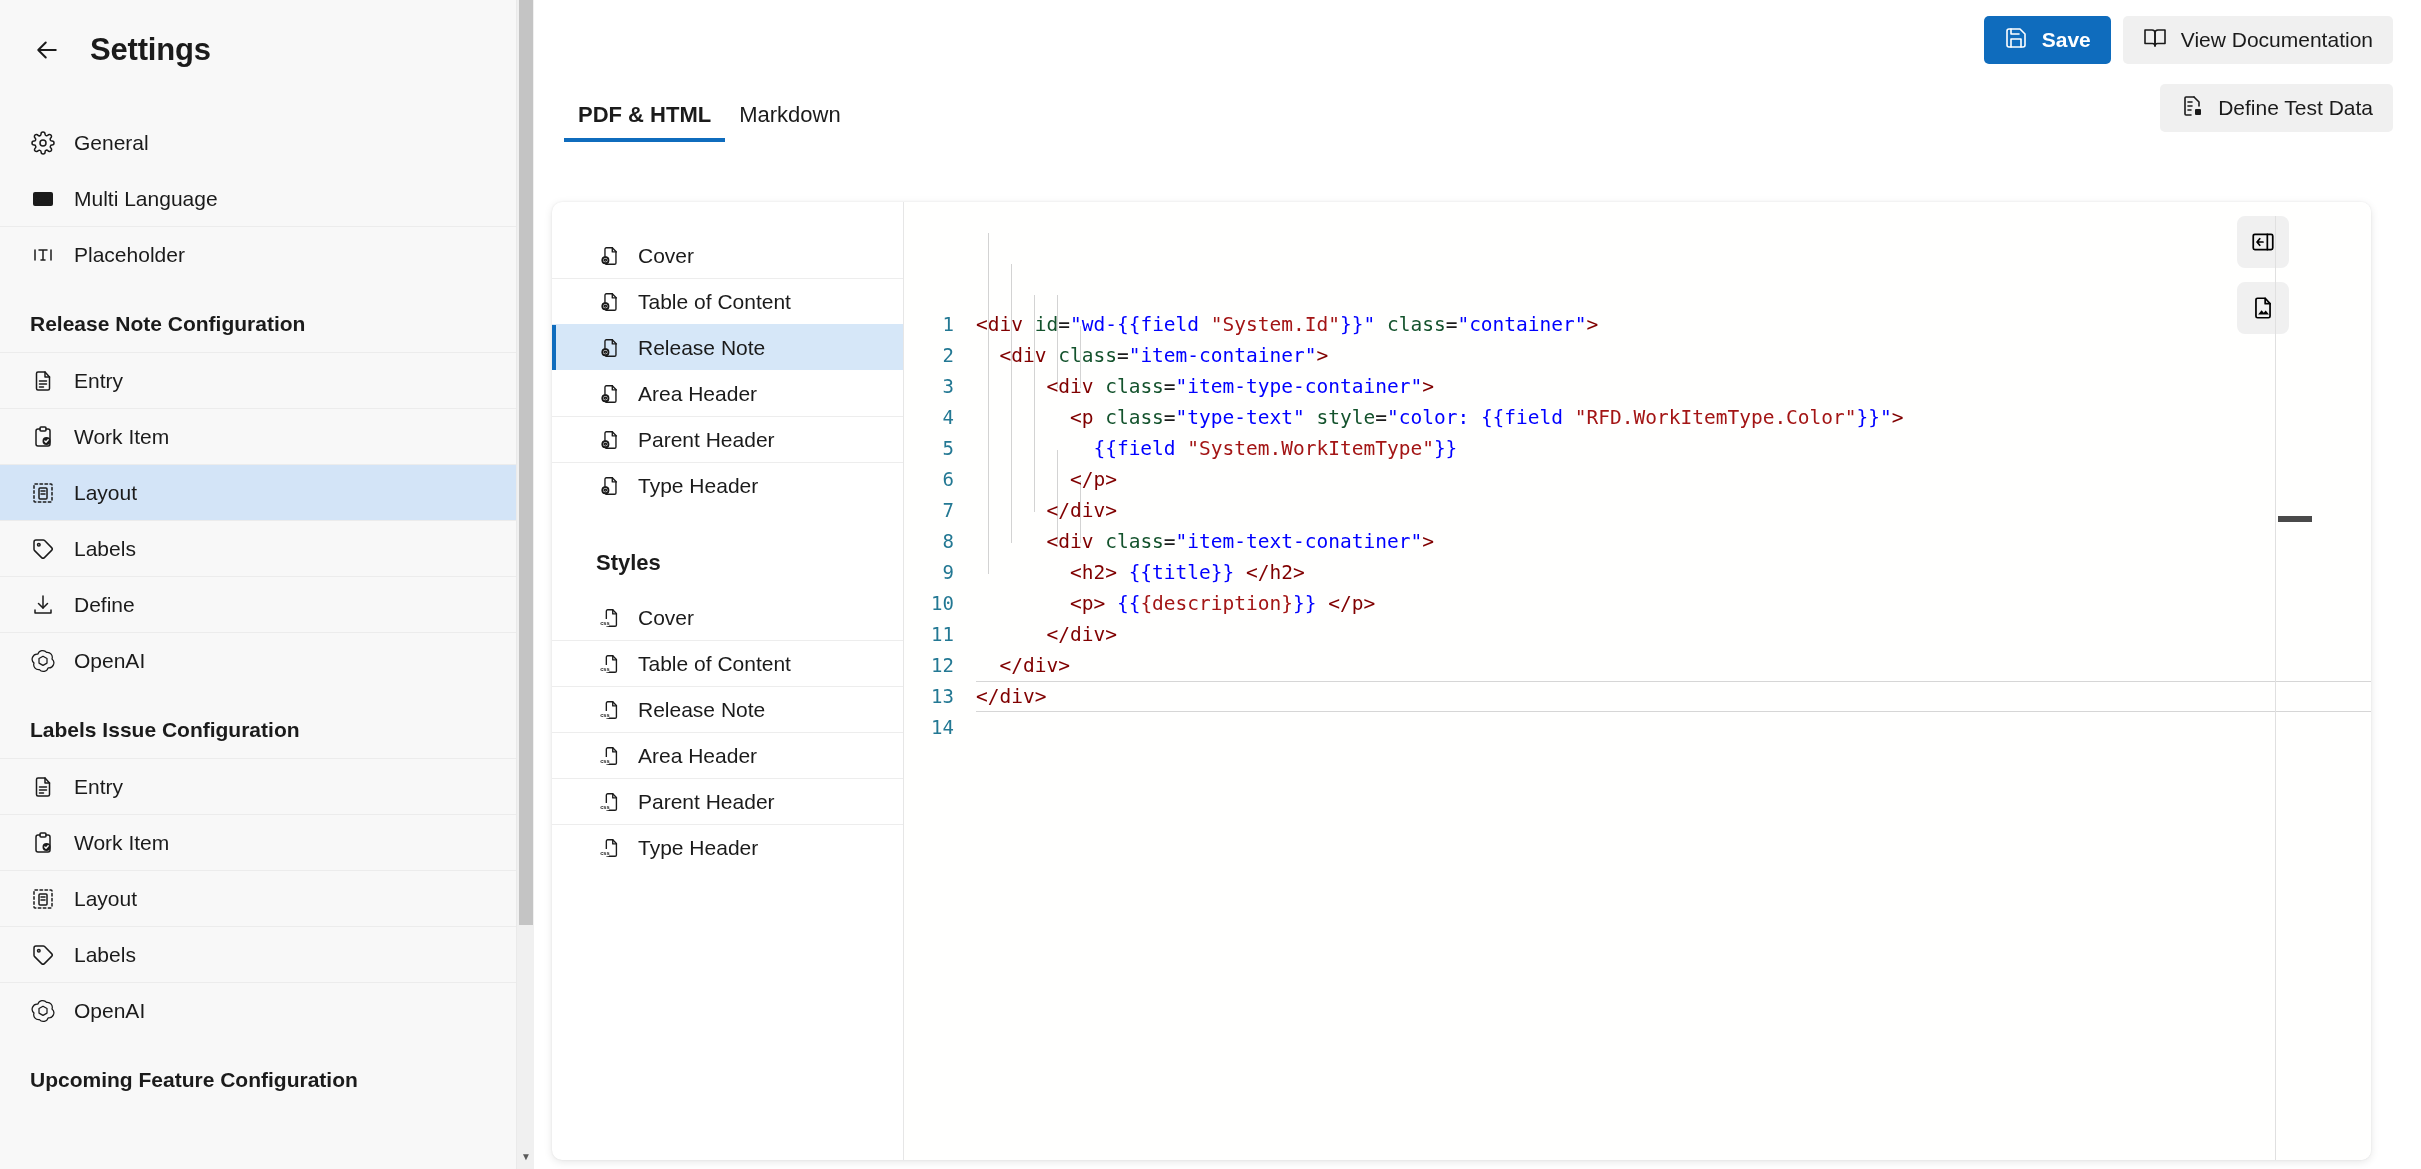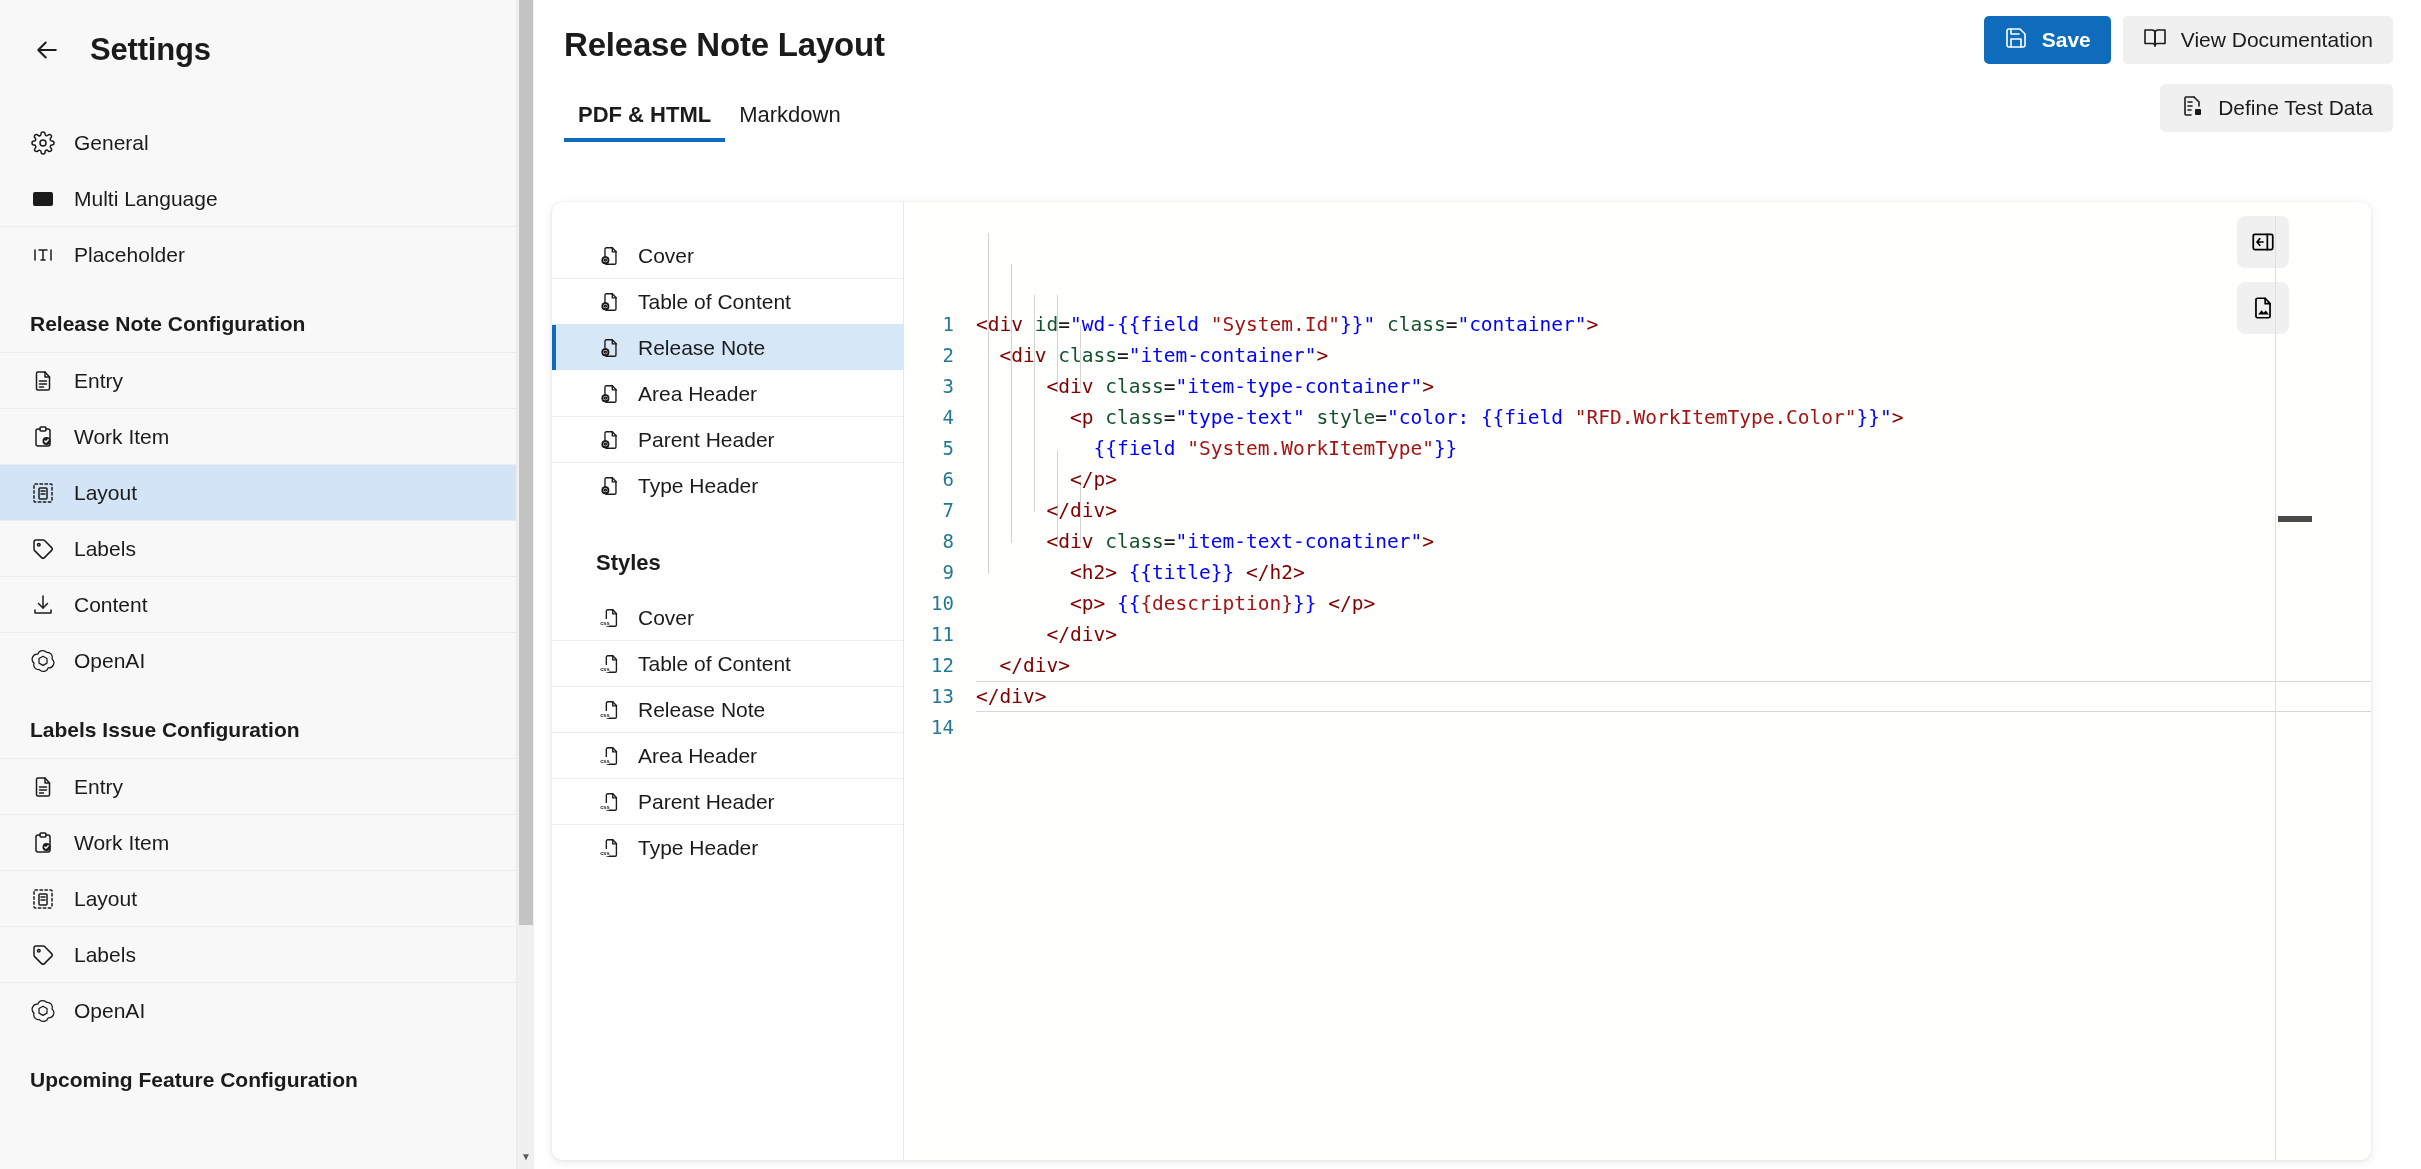--- a/index.html
+++ b/index.html
@@ -310,21 +310,21 @@
           <span>Labels</span>
         </div>
         <div class="sb-item bordered">
           <span class="sb-icon">
             <svg viewBox="0 0 24 24" fill="none" stroke="currentColor" stroke-width="1.5" stroke-linecap="round" stroke-linejoin="round">
               <path d="M12 3v12"></path>
               <path d="M7.5 10.5L12 15l4.5-4.5"></path>
               <path d="M4 17v3h16v-3"></path>
             </svg>
           </span>
-          <span>Content</span>
+          <span>Define</span>
         </div>
         <div class="sb-item bordered">
           <span class="sb-icon">
             <svg viewBox="0 0 24 24" fill="none" stroke="currentColor" stroke-width="1.25" stroke-linejoin="round">
               <path d="M21 10a5 5 0 0 0-5.4-6.6A5 5 0 0 0 6.9 5.2 5 5 0 0 0 3 14a5 5 0 0 0 5.4 6.6A5 5 0 0 0 17.1 18.8 5 5 0 0 0 21 10z"></path>
               <path d="M12 7.2l4 2.3v4.6l-4 2.3-4-2.3V9.5z"></path>
             </svg>
           </span>
           <span>OpenAI</span>
         </div>
@@ -383,21 +383,20 @@
 
     <div class="sb-scrollbar">
       <div class="sb-thumb"></div>
       <div class="sb-arrow-down">▼</div>
     </div>
   </aside>
 
   <section class="main">
 
     <div class="main-head">
-      <div class="page-title">Release Note Layout</div>
 
       <div class="tabs">
         <div class="tab active">PDF &amp; HTML</div>
         <div class="tab">Markdown</div>
       </div>
 
       <div class="head-actions">
         <div class="head-row">
           <button class="btn btn-primary">
             <span>

